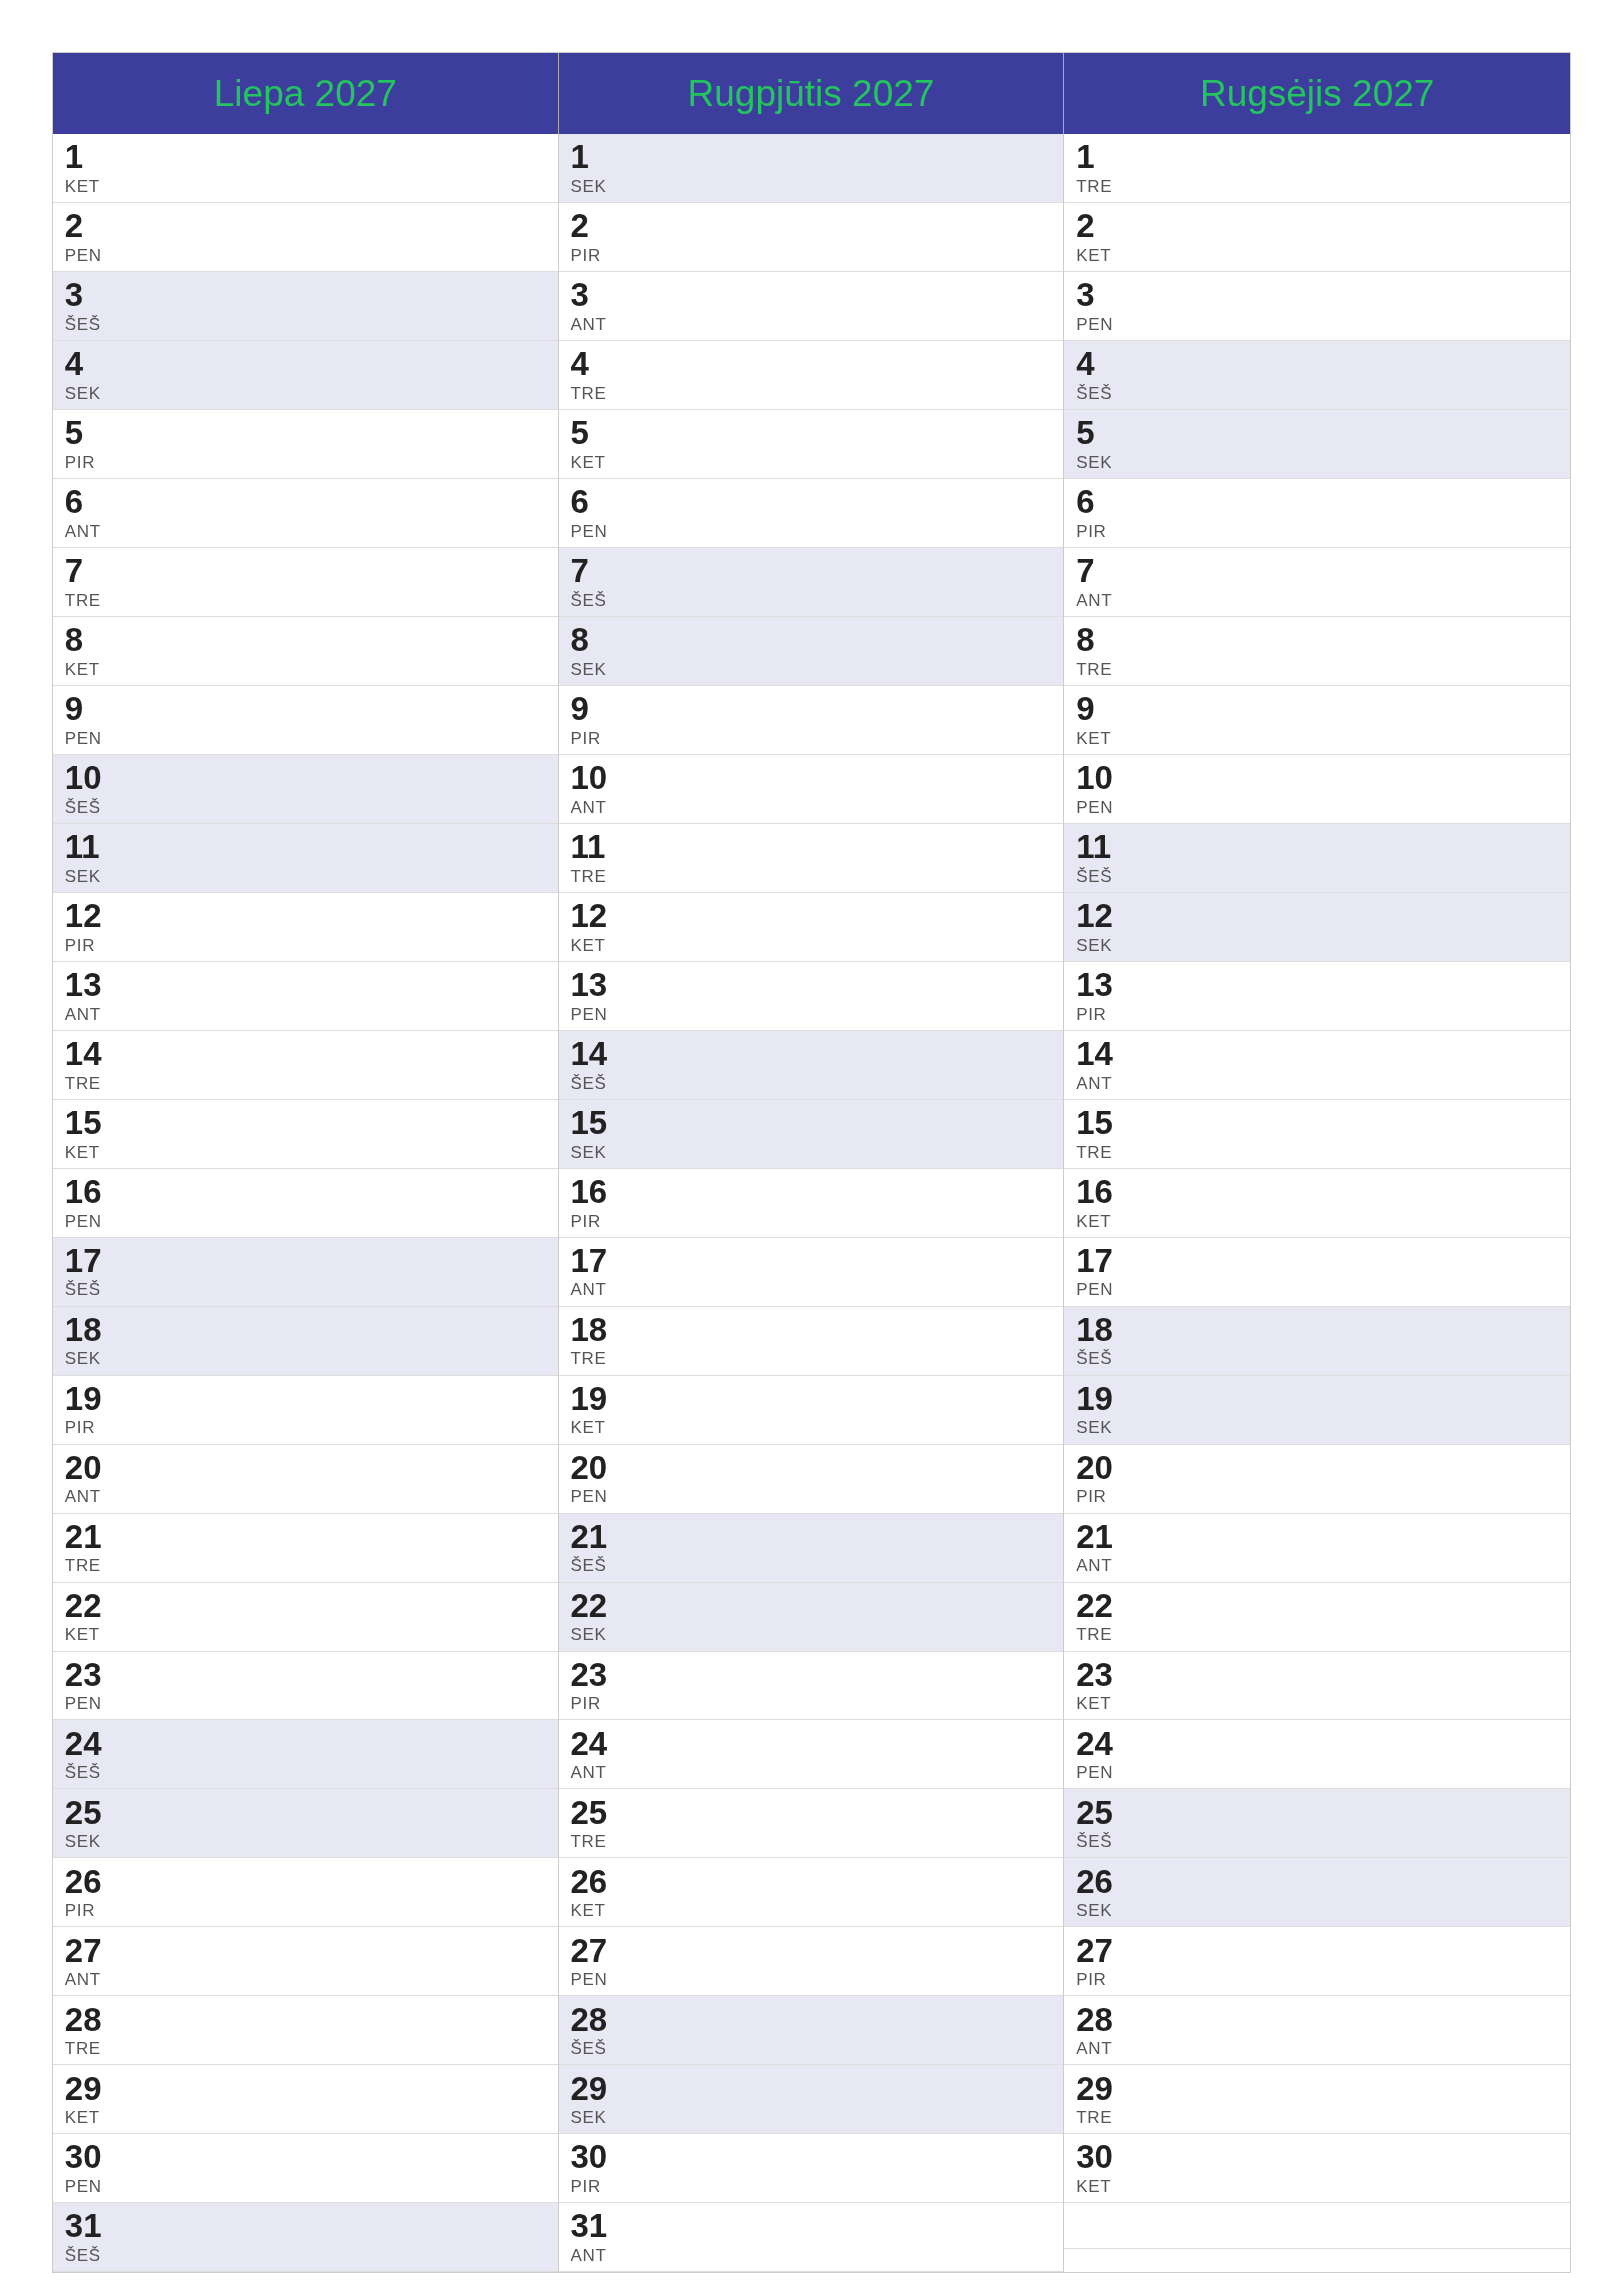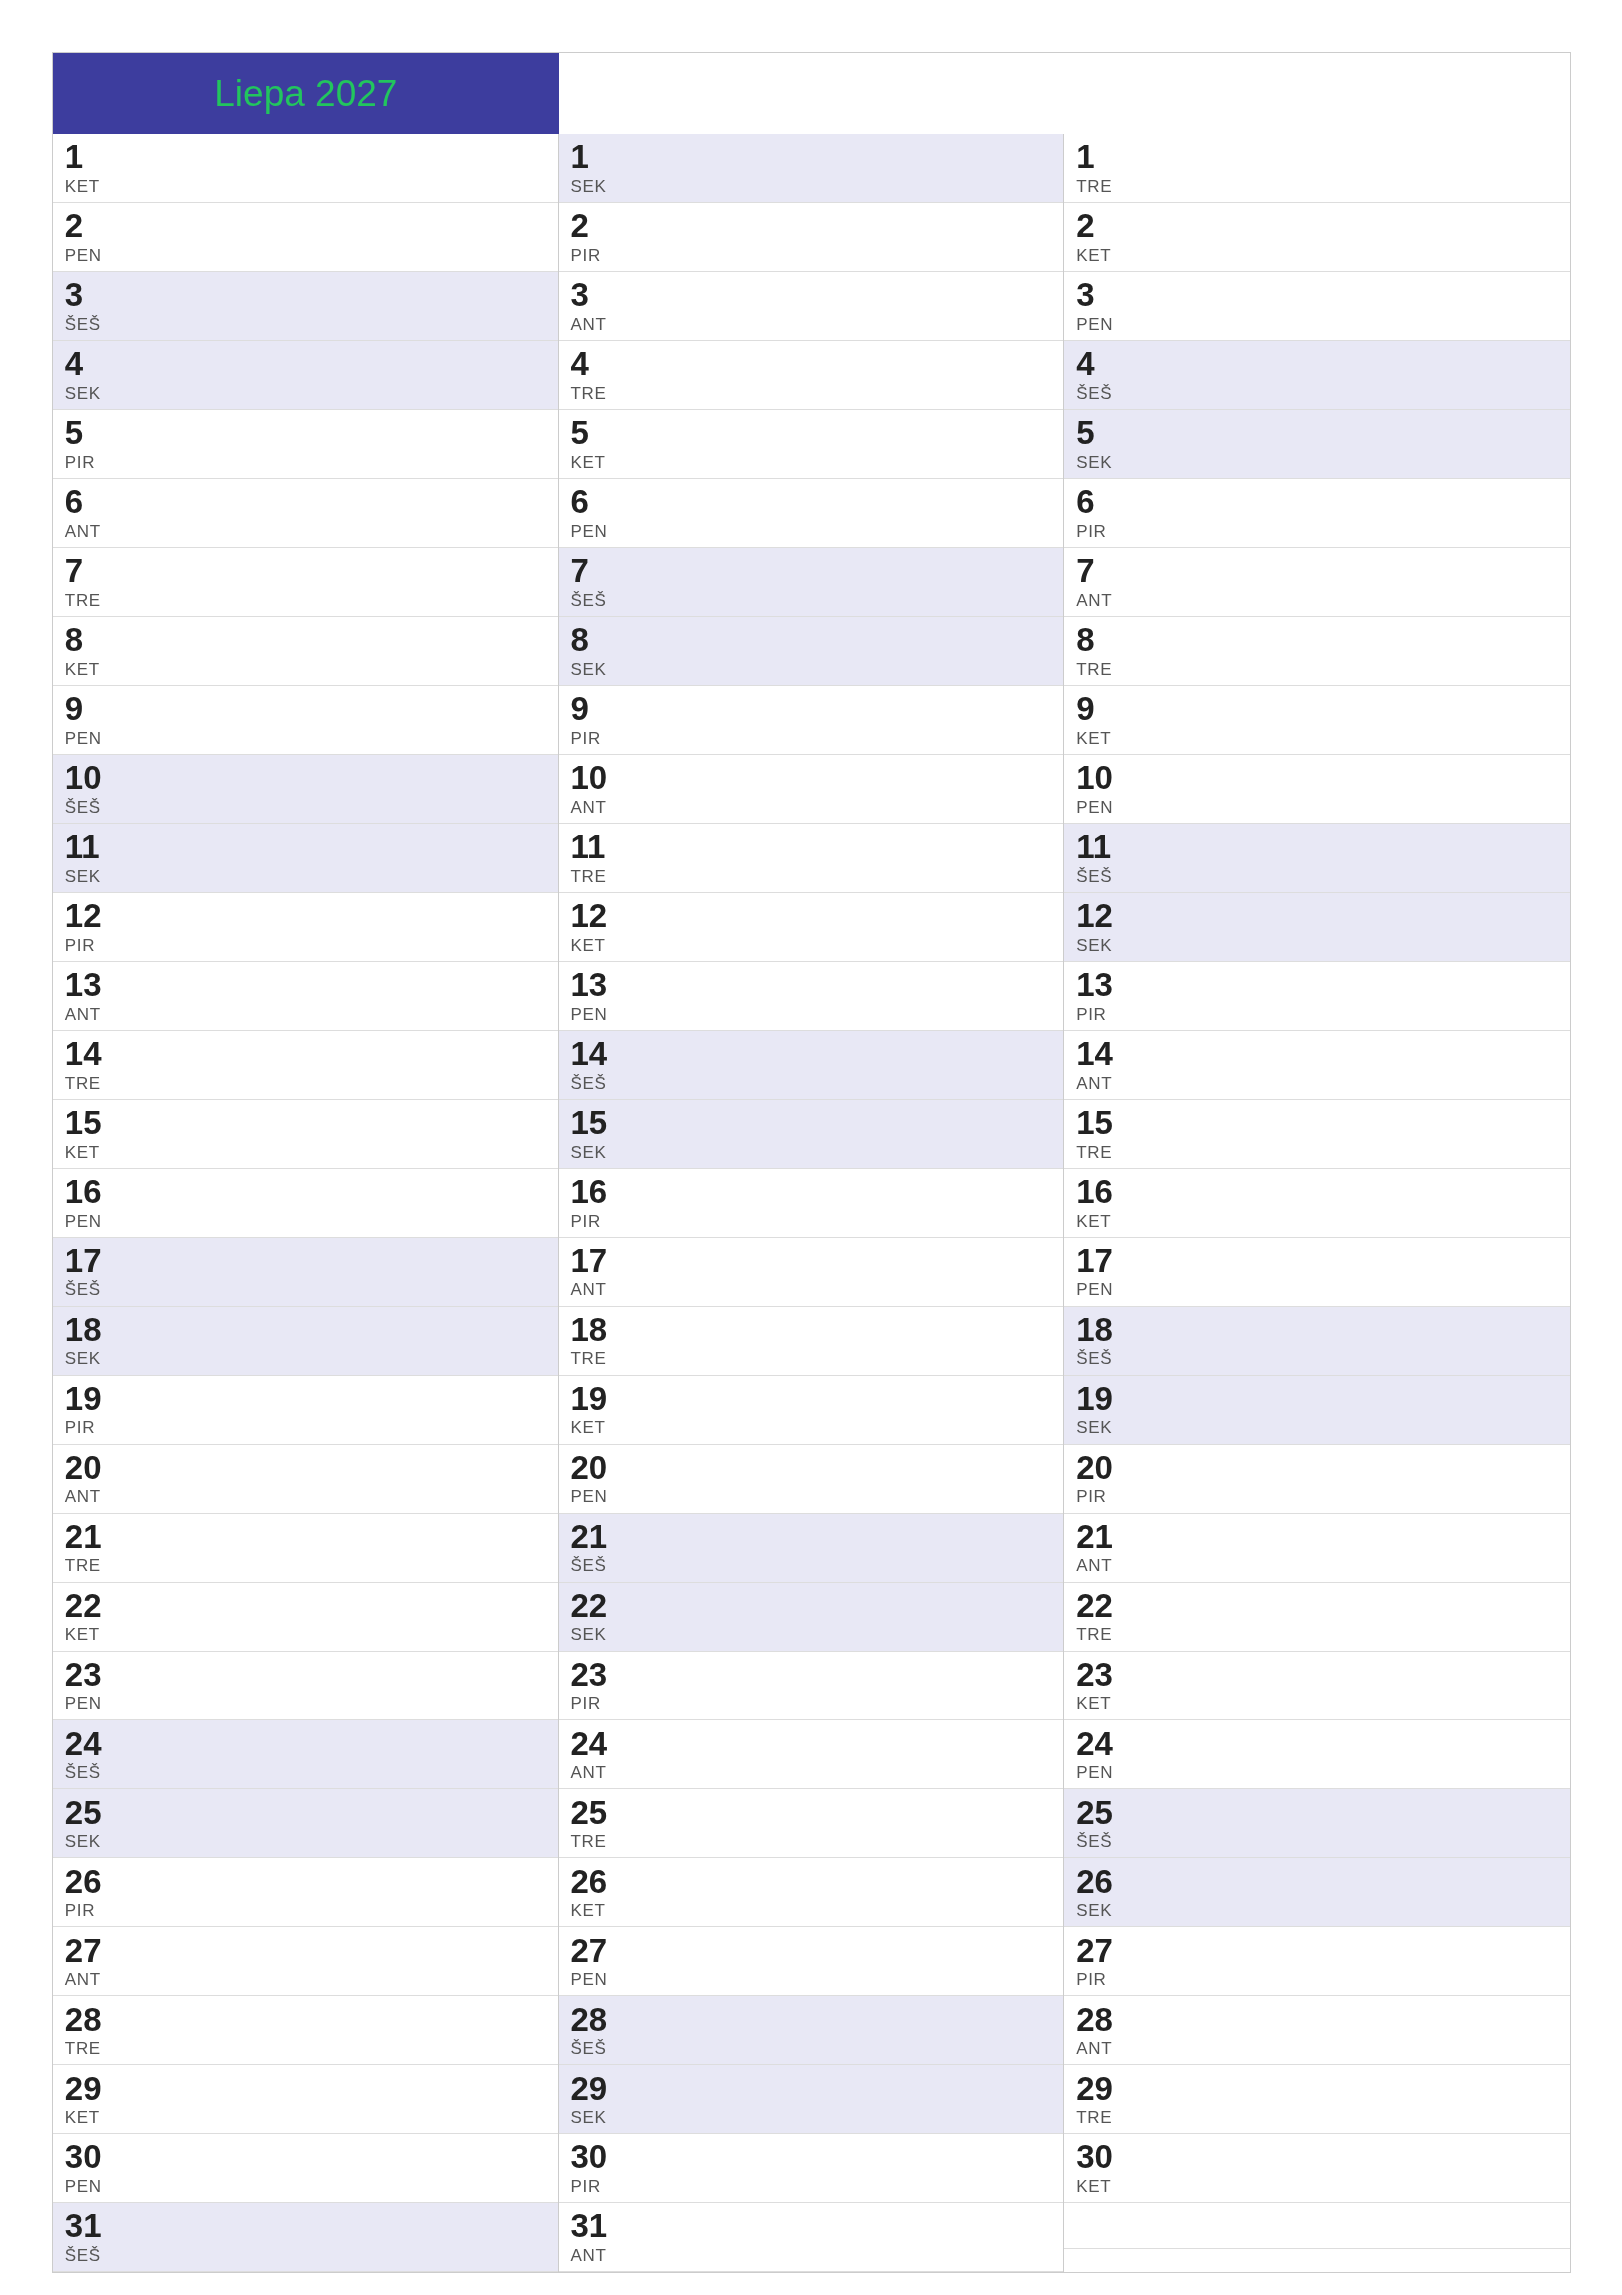--- a/index.html
+++ b/index.html
@@ -85,20 +85,26 @@
       letter-spacing: 2px;
     }
   </style>
 </head>
 <body>
 
 <div class="calendar-container">
   <div class="header-row">
     <div class="month-header">
       <span>Liepa 2027</span>
+    </div>
+    <div class="month-header">
+      <span>Rugpjūtis 2027</span>
+    </div>
+    <div class="month-header">
+      <span>Rugsėjis 2027</span>
     </div>
   </div>
   <div class="days-grid" id="days-grid">
     <div class="month-column" id="col-0">
         <div class="day-cell">
           <span class="day-number">1</span>
           <span class="day-name">KET</span>
         </div>
         <div class="day-cell">
           <span class="day-number">2</span>

